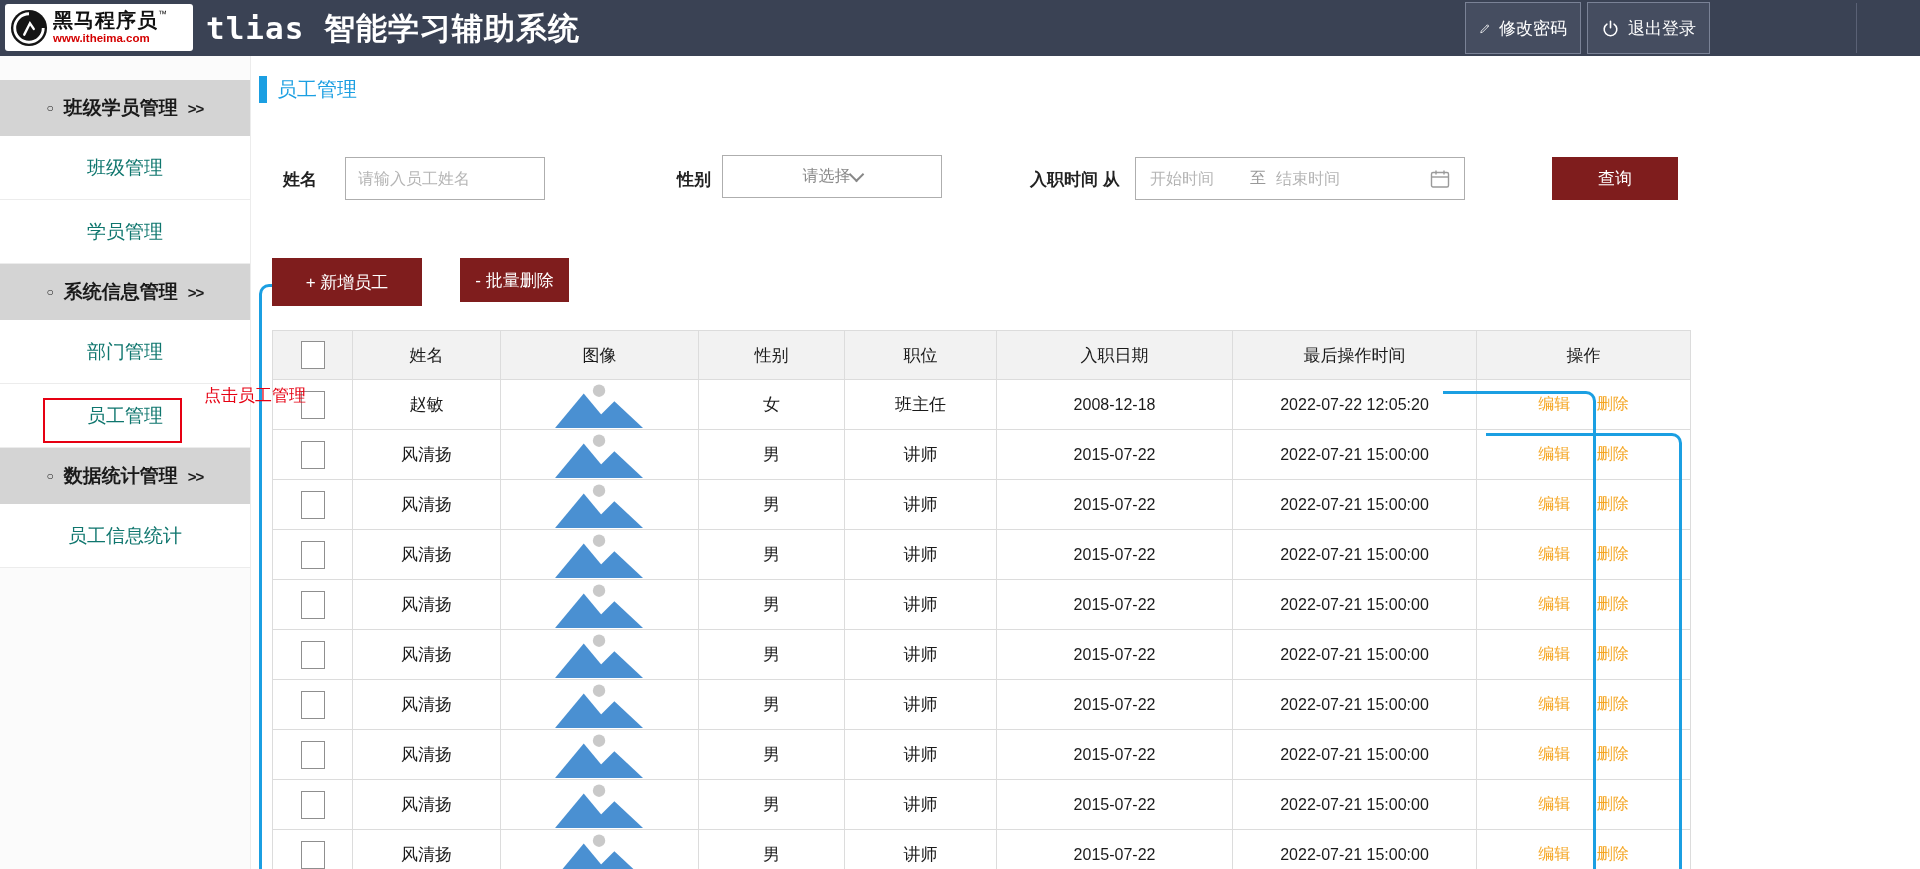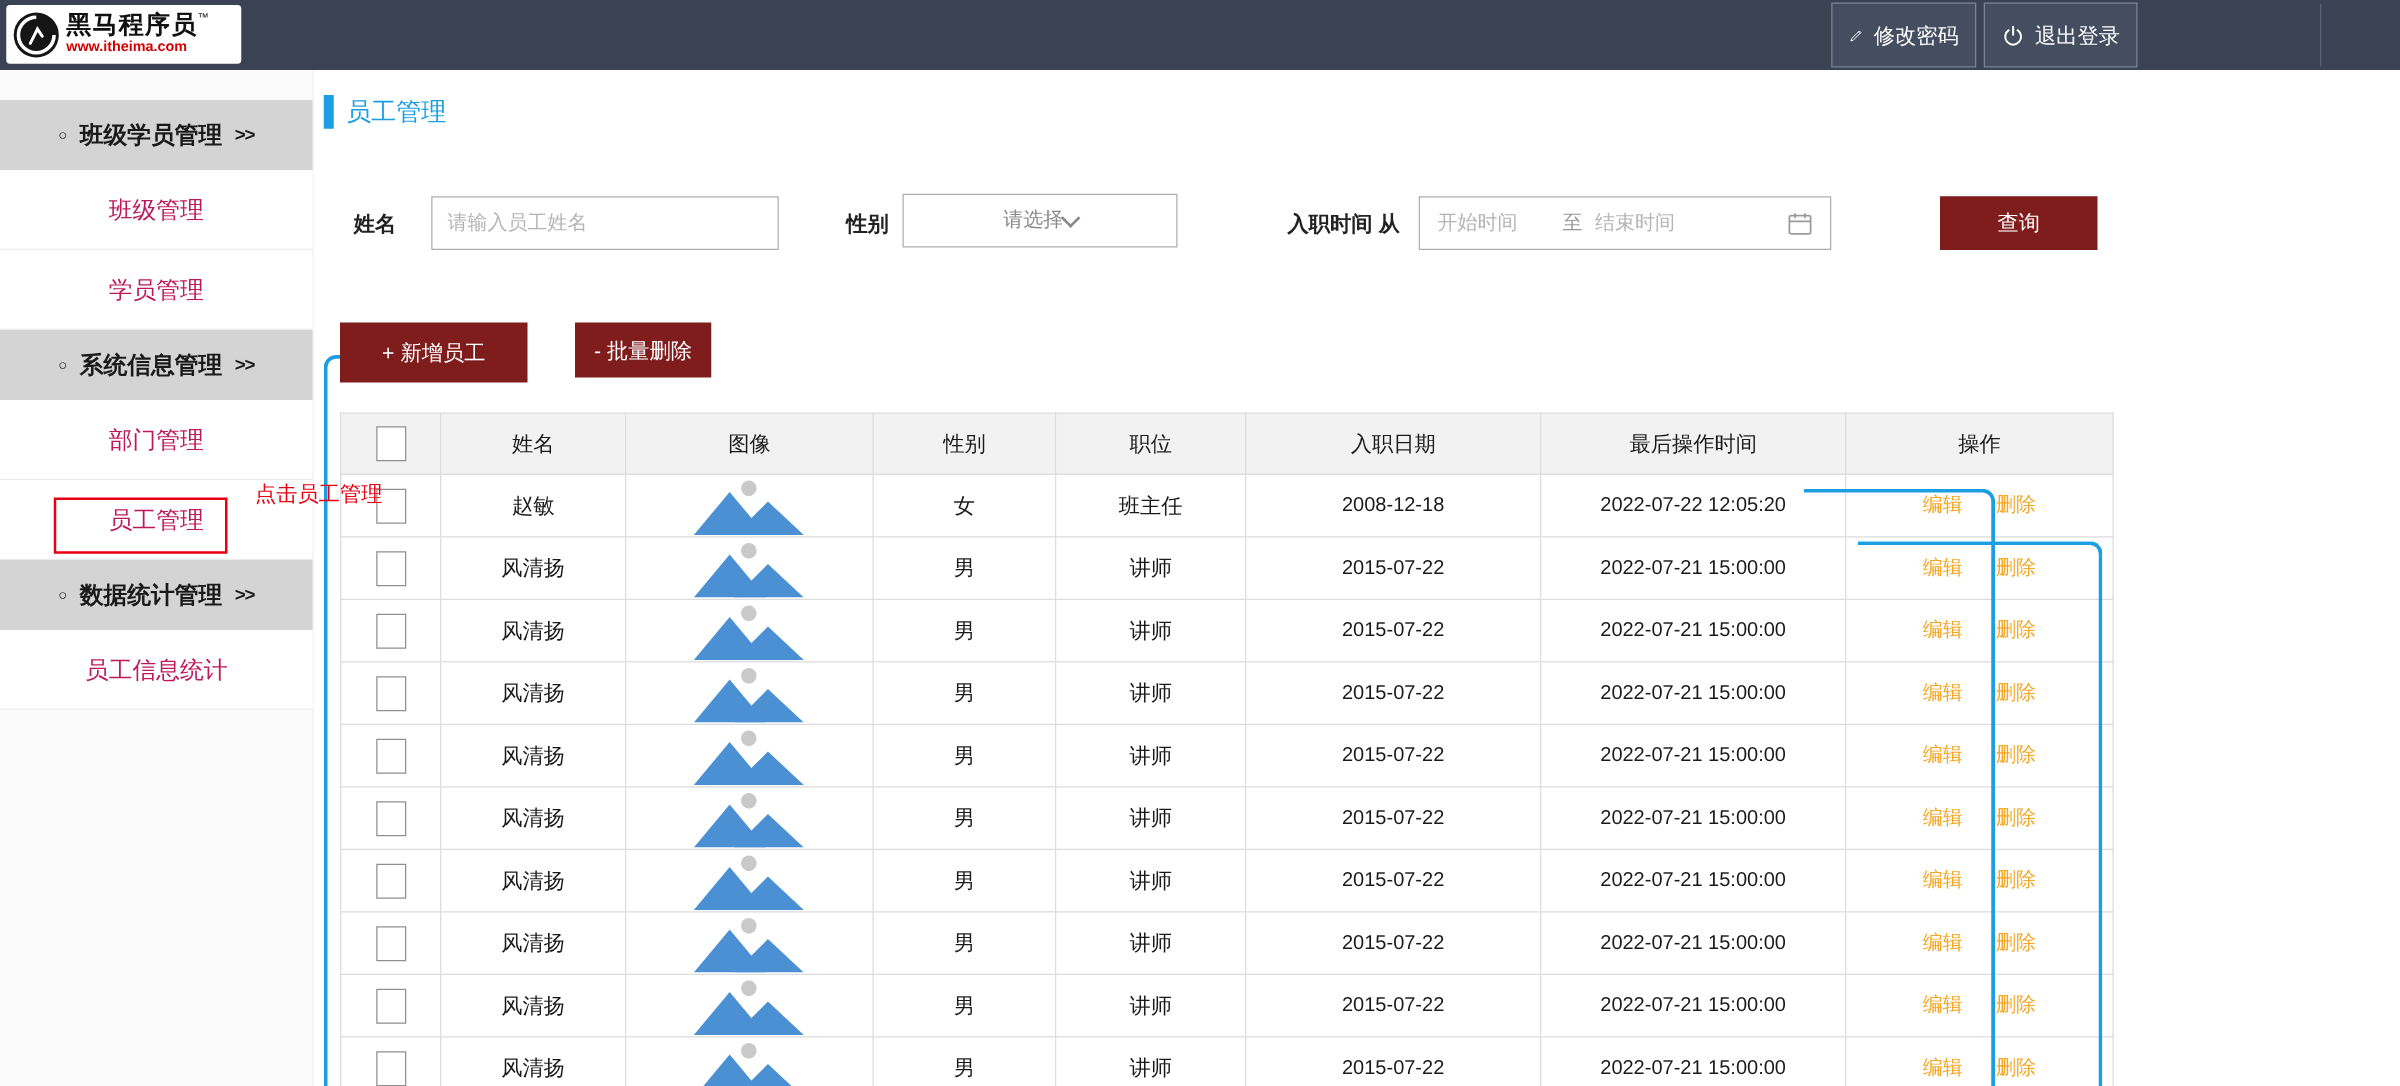--- a/index.html
+++ b/index.html
@@ -27,33 +27,33 @@
   .header-divider { position:absolute; left:1856px; top:3px; width:1px; height:50px; background:#5a6175; }
 
   
   .sidebar { position:absolute; left:0; top:56px; width:251px; height:813px; background:#fbfbfb;
              box-sizing:border-box; padding-top:24px; border-right:1px solid #ececec; }
   .side-group { height:56px; background:#d4d4d4; display:flex; align-items:center; justify-content:center;
                 gap:10px; font-size:19px; font-weight:bold; color:#1a1a1a; cursor:pointer; }
   .side-group .bullet { font-size:12px; font-weight:normal; }
   .side-group .arrow  { font-size:15px; letter-spacing:-1px; }
   .side-item { height:64px; background:#fff; border-bottom:1px solid #ececec; display:flex; align-items:center;
-               justify-content:center; font-size:19px; color:#be185d; cursor:pointer; box-sizing:border-box; }
+               justify-content:center; font-size:19px; color:#0f766e; cursor:pointer; box-sizing:border-box; }
 
   
   .main { position:absolute; left:251px; top:56px; width:1669px; height:813px; background:#fff; }
   .page-title-row { position:absolute; left:8px; top:20px; display:flex; align-items:center; }
   .title-accent { width:8px; height:27px; background:#1B9FE2; margin-right:10px; }
   .page-title { font-size:20px; color:#1B9FE2; font-weight:normal; }
 
   .lbl { position:absolute; top:112px; font-size:17px; font-weight:bold; color:#222; white-space:nowrap; }
   #lbl-name   { left:32px; }
   #lbl-gender { left:426px; }
   #lbl-date   { left:779px; }
-  .name-input { position:absolute; left:94px; top:101px; width:278px; height:43px; box-sizing:border-box;
+  .name-input { position:absolute; left:94px; top:101px; width:200px; height:43px; box-sizing:border-box;
                 border:1px solid #aeaeae; font-size:16px; padding:0 12px; color:#333; font-family:inherit; outline:none; }
   input::placeholder { color:#b5b5b5; }
   .select-box { position:absolute; left:471px; top:99px; width:220px; height:43px; border:1px solid #aeaeae;
                 box-sizing:border-box; display:flex; align-items:center; justify-content:center;
                 padding:0 14px; font-size:16px; color:#8a8a8a; cursor:pointer; background:#fff; }
   .chevron { width:9px; height:9px; border-right:2px solid #888; border-bottom:2px solid #888;
              transform:rotate(45deg); margin-top:-5px; }
   .date-box { position:absolute; left:884px; top:101px; width:330px; height:43px; border:1px solid #aeaeae;
               box-sizing:border-box; display:flex; align-items:center; padding:0 14px; gap:10px; background:#fff; }
   .date-input { border:none; outline:none; width:90px; font-size:16px; color:#333; font-family:inherit; }
@@ -99,20 +99,21 @@
         <circle cx="20" cy="20" r="19" fill="#151515"></circle>
         <path d="M20 5 A15 15 0 1 0 35 20" stroke="#fff" stroke-width="3" fill="none"></path>
         <path d="M15 27 L21 15 L25 21" stroke="#fff" stroke-width="2.5" fill="none" stroke-linecap="round"></path>
       </svg>
     </span>
     <div class="logo-text">
       <div><span class="brand-name">黑马程序员</span><span class="brand-tm">™</span></div>
       <div class="brand-url">www.itheima.com</div>
     </div>
   </div>
+  <div class="app-title">tlias 智能学习辅助系统</div>
   <button class="hbtn" id="btn-password">
     <svg viewBox="0 0 24 24">
       <path d="M3.5 20.5 L7 19.5 L19.5 7 L17 4.5 L4.5 17 Z" stroke="#fff" stroke-width="1.6" fill="none"></path>
       <path d="M15.5 6 L18 8.5" stroke="#fff" stroke-width="1.6" fill="none"></path>
     </svg>
     <span>修改密码</span>
   </button>
   <button class="hbtn" id="btn-logout">
     <svg viewBox="0 0 24 24">
       <path d="M12 3 V11" stroke="#fff" stroke-width="2" fill="none" stroke-linecap="round"></path>

